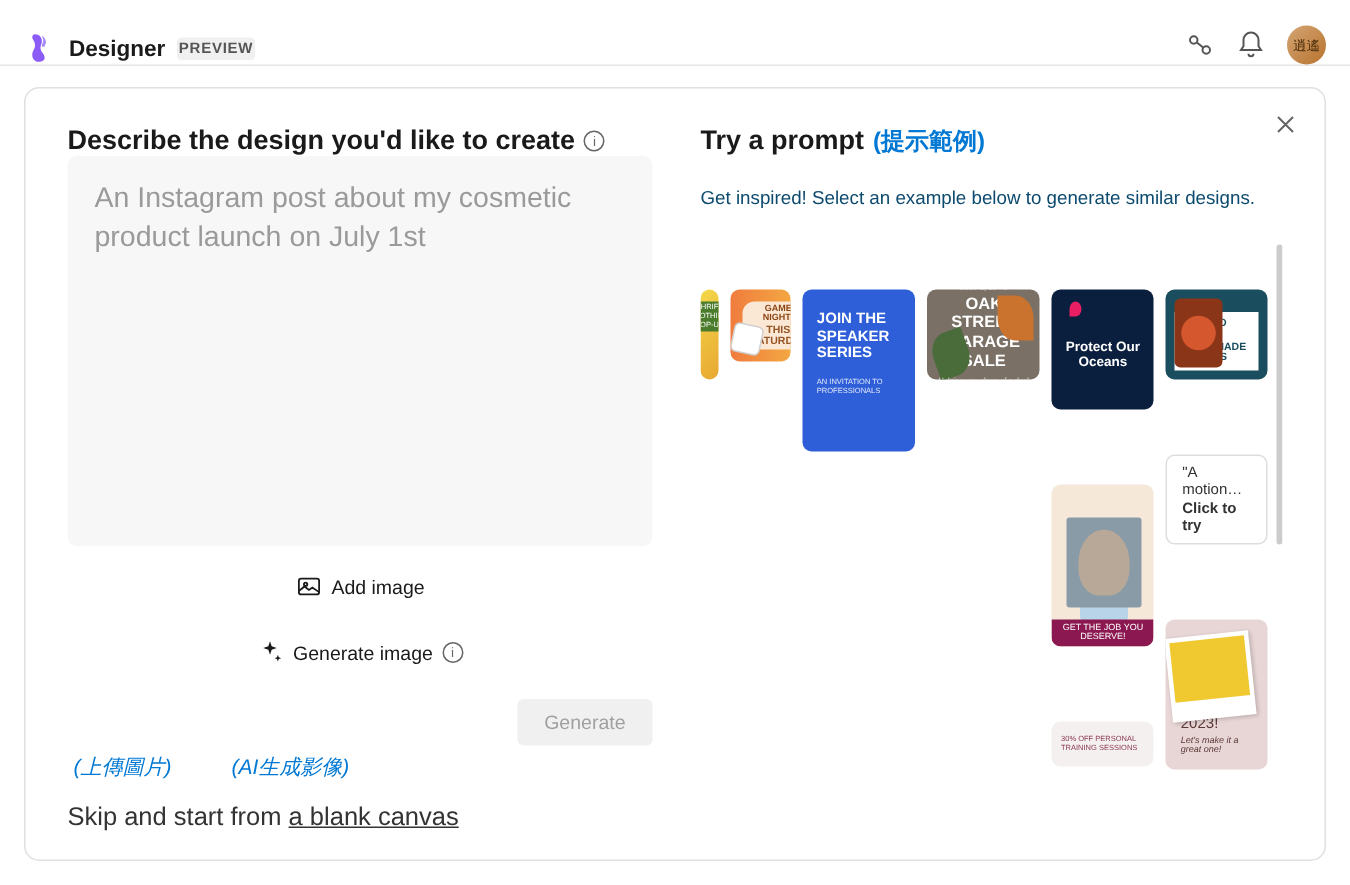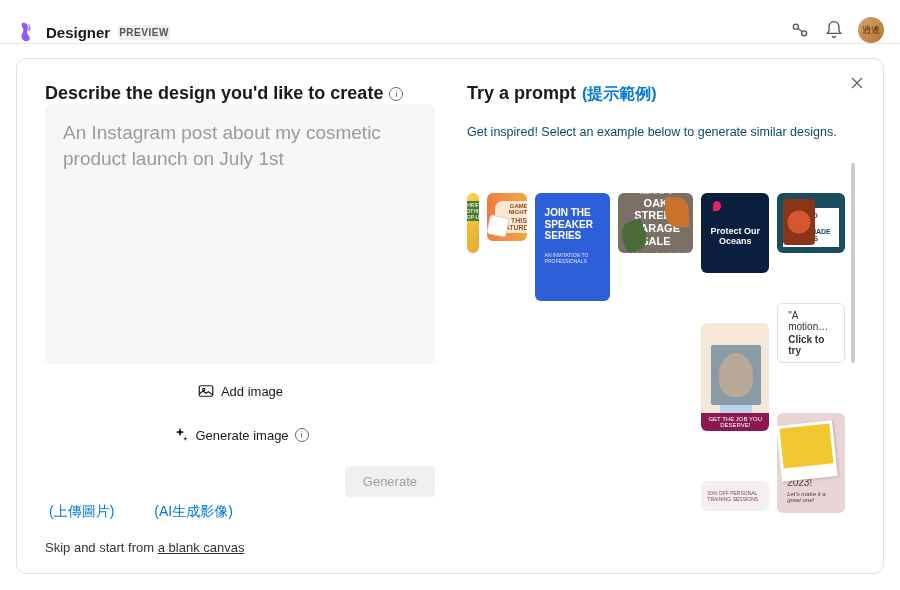--- a/index.html
+++ b/index.html
@@ -23,23 +23,23 @@
 .info-circle { width: 14px; height: 14px; border: 1px solid #666; border-radius: 50%; display: inline-flex; align-items: center; justify-content: center; font-size: 9px; color: #666; }
 .prompt-box { background: #f7f7f7; border-radius: 6px; padding: 16px 18px; height: 260px; }
 .prompt-text { font-size: 19px; color: #9a9a9a; line-height: 1.35; }
 
 .action-row { display: flex; align-items: center; gap: 18px; margin-top: 14px; flex-direction: column; }
 .action-btn { display: flex; align-items: center; gap: 6px; font-size: 13px; color: #1a1a1a; cursor: pointer; padding: 4px 2px; }
 .action-btn svg { width: 18px; height: 18px; }
 .gen-btn { margin-left: auto; background: #f0f0f0; border: none; color: #a0a0a0; font-size: 13px; padding: 8px 18px; border-radius: 4px; cursor: not-allowed; }
 
 .annot-row { display: flex; gap: 40px; margin-top: 6px; padding-left: 4px; }
-.annot { font-size: 14px; color: #0078d4; }
-
-.skip-row { margin-top: auto; font-size: 13px; color: #333; }
+.annot { font-size: 14px; color: #0078d4; font-style: italic; }
+
+.skip-row { margin-top: auto; font-size: 17px; color: #333; }
 .skip-row .link { text-decoration: underline; cursor: pointer; }
 
 .right-col { flex: 1; display: flex; flex-direction: column; min-width: 0; }
 .try-head { display: flex; align-items: baseline; gap: 6px; }
 .try-head h2 { font-size: 18px; font-weight: 600; color: #1a1a1a; }
 .try-head .sub { font-size: 16px; color: #0078d4; font-weight: 600; }
 .try-desc { font-size: 12.5px; color: #0c4a6e; margin-top: 20px; margin-bottom: 12px; }
 
 .templates-wrap { position: relative; flex: 1; overflow: hidden; }
 .templates { display: grid; grid-template-columns: repeat(3, 1fr); gap: 8px; padding-right: 10px; }

